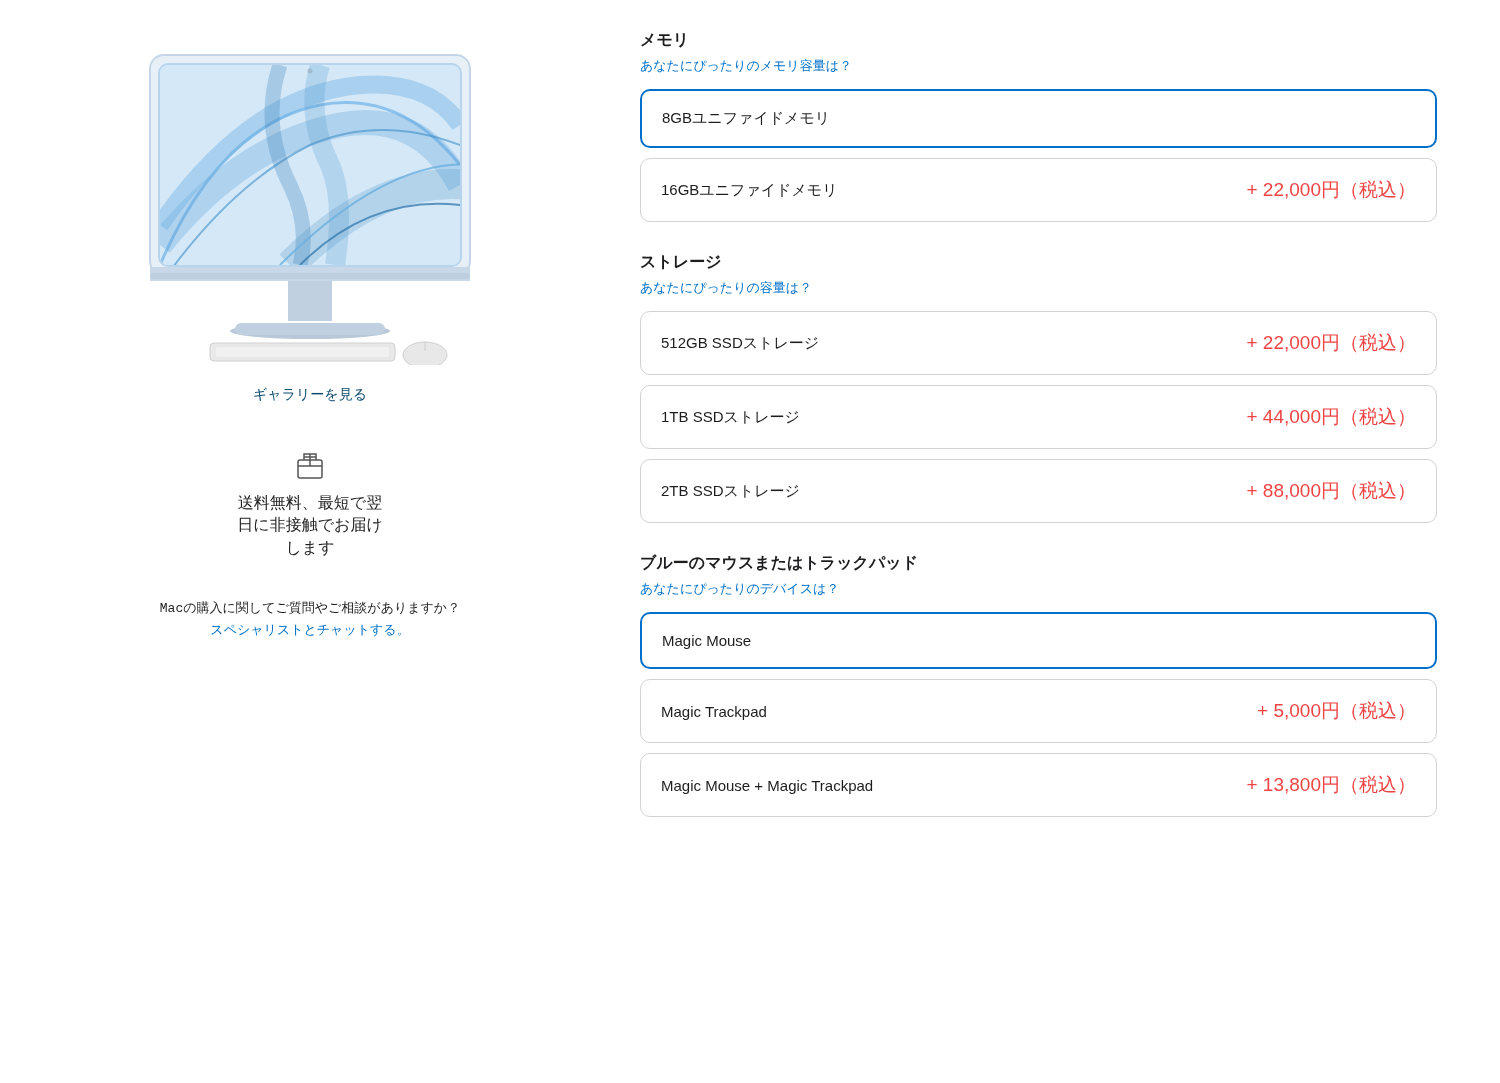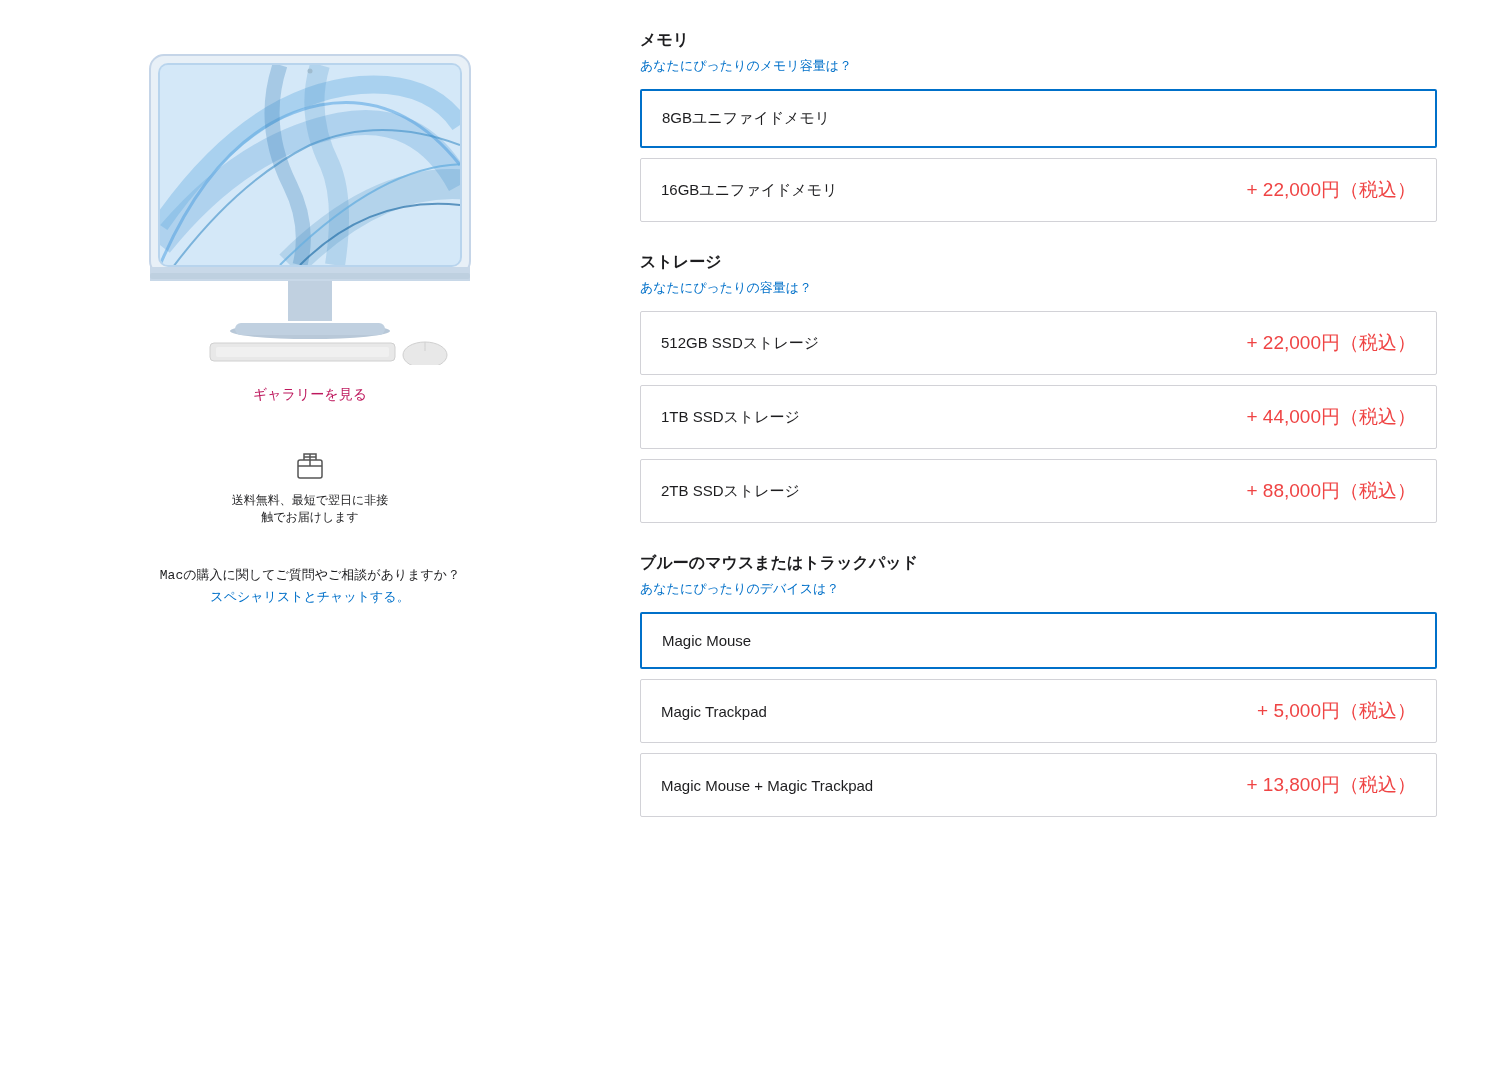--- a/index.html
+++ b/index.html
@@ -38,21 +38,21 @@
       justify-content: center;
       margin-bottom: 16px;
     }
 
     .imac-svg {
       width: 380px;
       height: 320px;
     }
 
     .gallery-link {
-      color: #be185d;
+      color: #0c4a6e;
       text-decoration: none;
       font-size: 14px;
       margin-bottom: 40px;
       cursor: pointer;
     }
 
     .features-row {
       display: flex;
       gap: 60px;
       margin-bottom: 30px;
@@ -66,21 +66,21 @@
       max-width: 160px;
     }
 
     .feature-icon {
       width: 40px;
       height: 40px;
       margin-bottom: 8px;
     }
 
     .feature-text {
-      font-size: 12px;
+      font-size: 16px;
       color: #1d1d1f;
       line-height: 1.4;
     }
 
     .chat-section {
       text-align: center;
       margin-top: 10px;
     }
 
     .chat-text {
@@ -117,21 +117,21 @@
       color: #0070c9;
       text-decoration: none;
       font-size: 13px;
       margin-bottom: 14px;
       display: block;
       cursor: pointer;
     }
 
     .option-card {
       border: 1px solid #d2d2d7;
-      border-radius: 2px;
+      border-radius: 10px;
       padding: 18px 20px;
       margin-bottom: 10px;
       cursor: pointer;
       display: flex;
       justify-content: space-between;
       align-items: center;
       background: #ffffff;
     }
 
     .option-card.selected {

